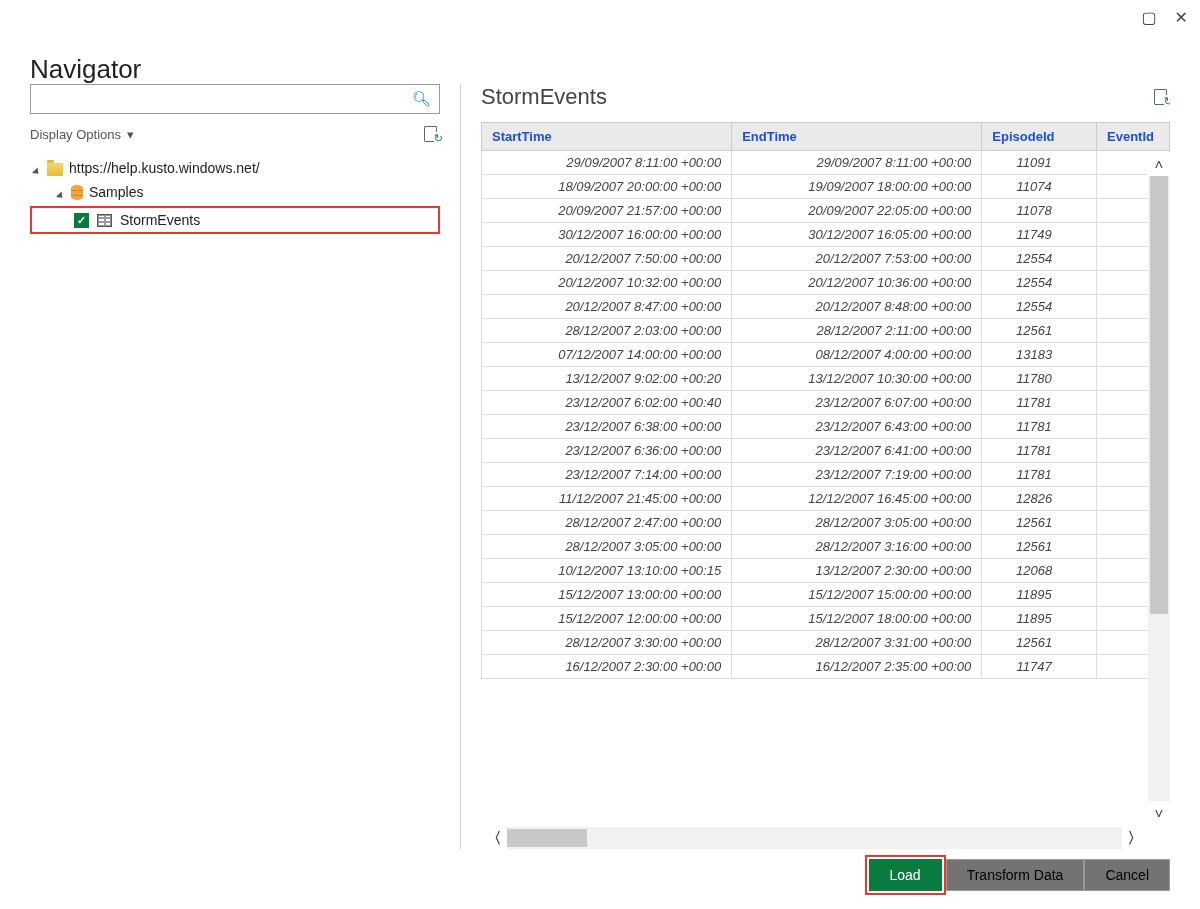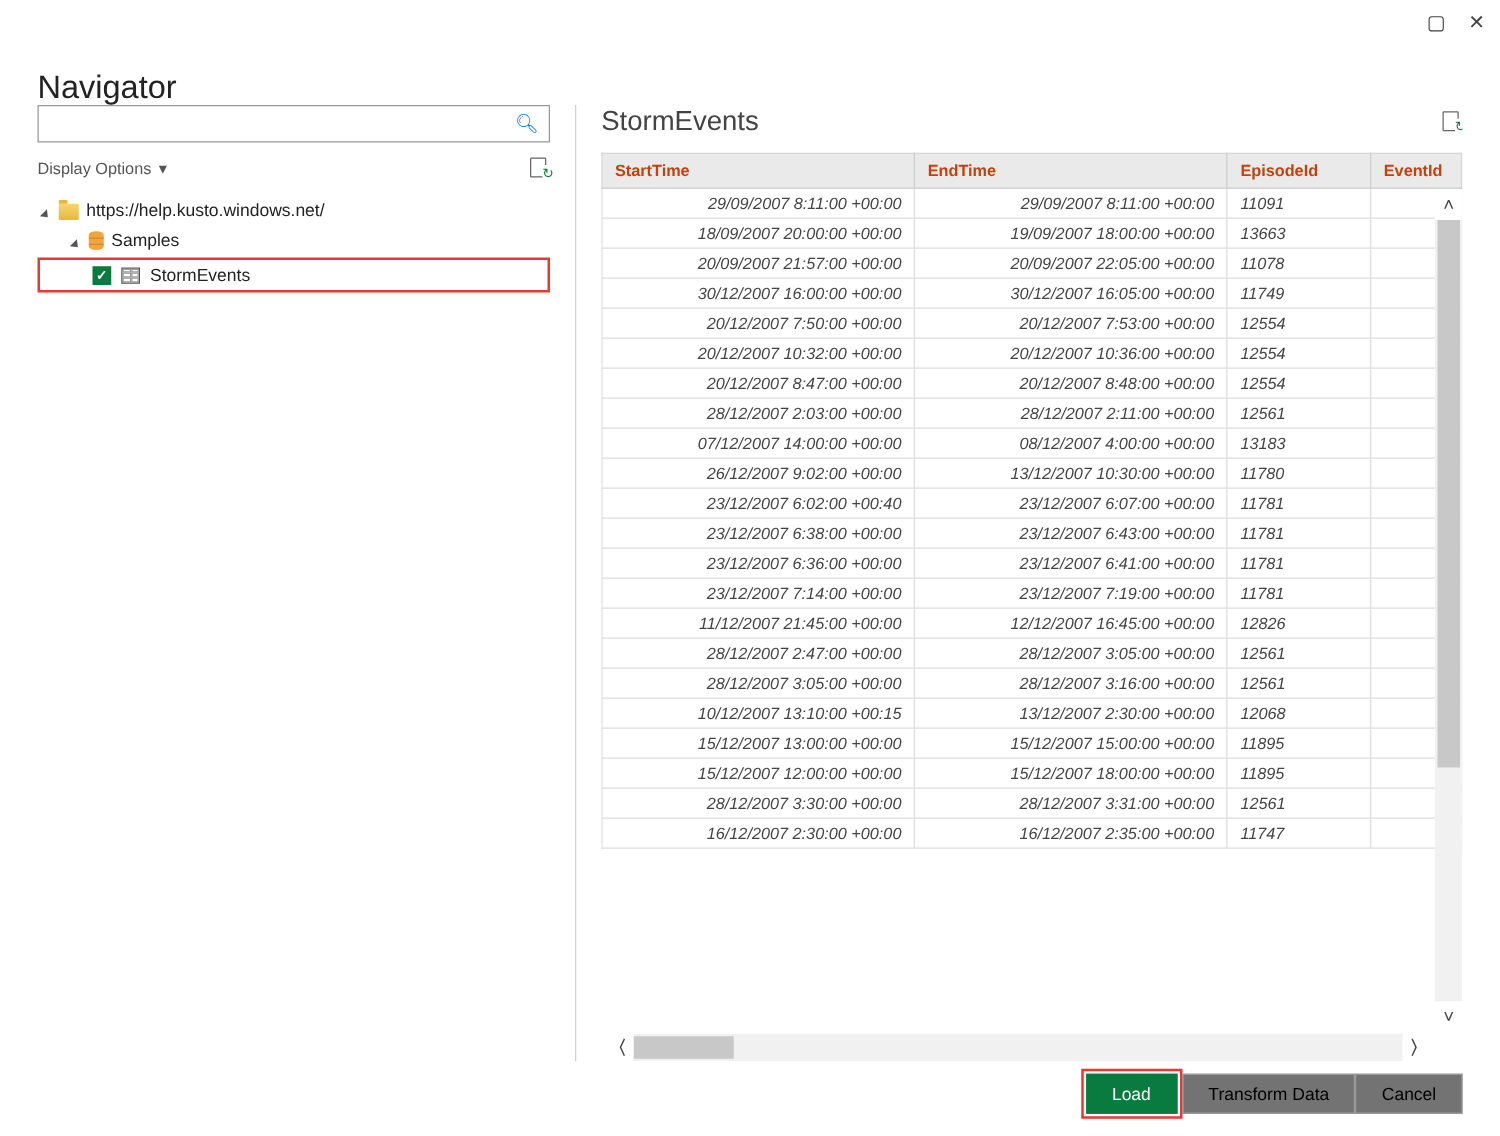--- a/index.html
+++ b/index.html
@@ -160,31 +160,31 @@
     border-collapse: collapse;
     width: 100%;
     font-size: 13px;
   }
   table.data th {
     background: #eaeaea;
     text-align: left;
     padding: 6px 10px;
     border: 1px solid #ccc;
     font-weight: 600;
-    color: #c2410c;
+    color: #1d4ed8;
   }
   table.data td {
     border: 1px solid #ddd;
     padding: 4px 10px;
     font-style: italic;
     color: #444;
     text-align: right;
     white-space: nowrap;
   }
-  table.data td.eid { text-align: left; padding-right: 20px; }
+  table.data td.eid { text-align: center; padding-right: 20px; }
   table.data td.evid { text-align: right; }
   .vscroll {
     position: absolute;
     right: 0; top: 30px; bottom: 0;
     width: 22px;
     display: flex;
     flex-direction: column;
     background: #fff;
   }
   .vscroll .arrow { height: 24px; display:flex; align-items:center; justify-content:center; font-size:15px; color:#444; cursor:pointer;}
@@ -300,21 +300,21 @@
         <tbody id="preview-body">
             <tr>
               <td>29/09/2007 8:11:00 +00:00</td>
               <td>29/09/2007 8:11:00 +00:00</td>
               <td class="eid">11091</td>
               <td class="evid">6</td>
             </tr>
             <tr>
               <td>18/09/2007 20:00:00 +00:00</td>
               <td>19/09/2007 18:00:00 +00:00</td>
-              <td class="eid">13663</td>
+              <td class="eid">11074</td>
               <td class="evid">6</td>
             </tr>
             <tr>
               <td>20/09/2007 21:57:00 +00:00</td>
               <td>20/09/2007 22:05:00 +00:00</td>
               <td class="eid">11078</td>
               <td class="evid">6</td>
             </tr>
             <tr>
               <td>30/12/2007 16:00:00 +00:00</td>
@@ -346,21 +346,21 @@
               <td class="eid">12561</td>
               <td class="evid">6</td>
             </tr>
             <tr>
               <td>07/12/2007 14:00:00 +00:00</td>
               <td>08/12/2007 4:00:00 +00:00</td>
               <td class="eid">13183</td>
               <td class="evid">7</td>
             </tr>
             <tr>
-              <td>26/12/2007 9:02:00 +00:00</td>
+              <td>13/12/2007 9:02:00 +00:20</td>
               <td>13/12/2007 10:30:00 +00:00</td>
               <td class="eid">11780</td>
               <td class="evid">6</td>
             </tr>
             <tr>
               <td>23/12/2007 6:02:00 +00:40</td>
               <td>23/12/2007 6:07:00 +00:00</td>
               <td class="eid">11781</td>
               <td class="evid">6</td>
             </tr>

